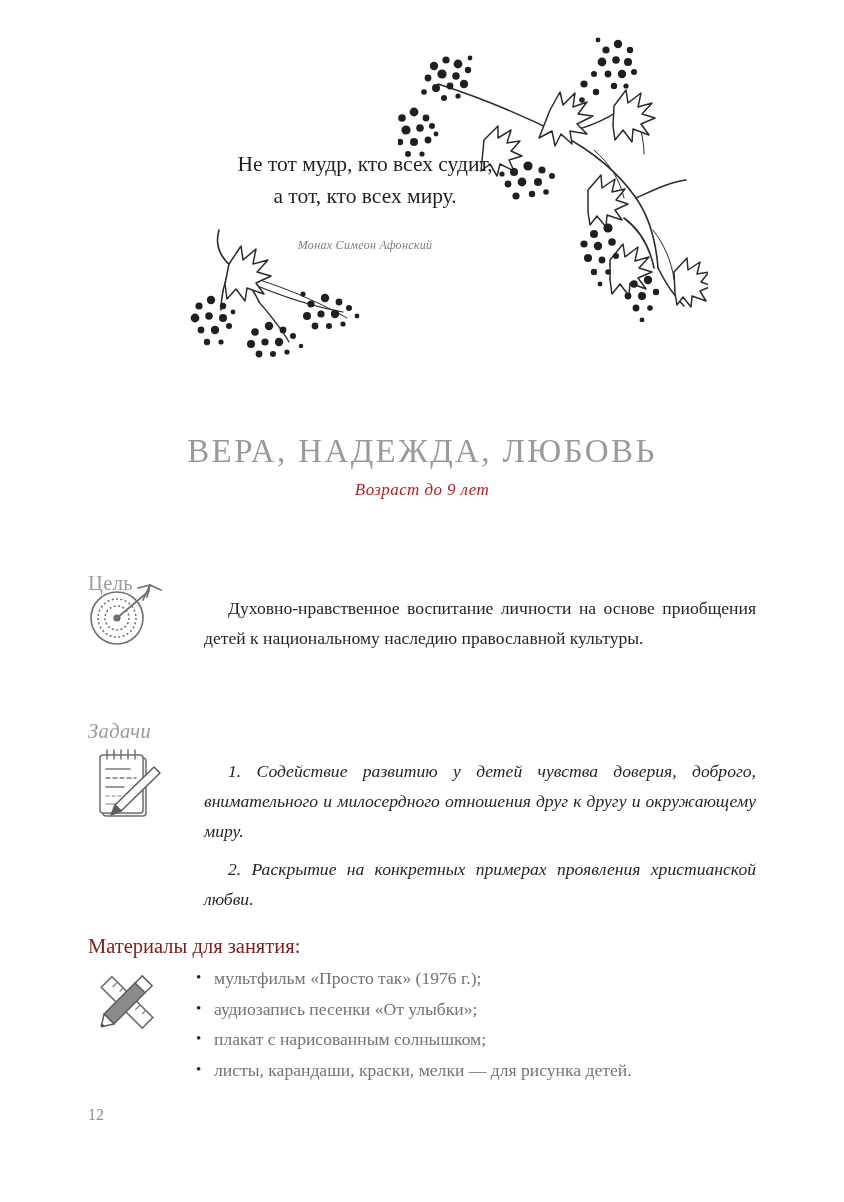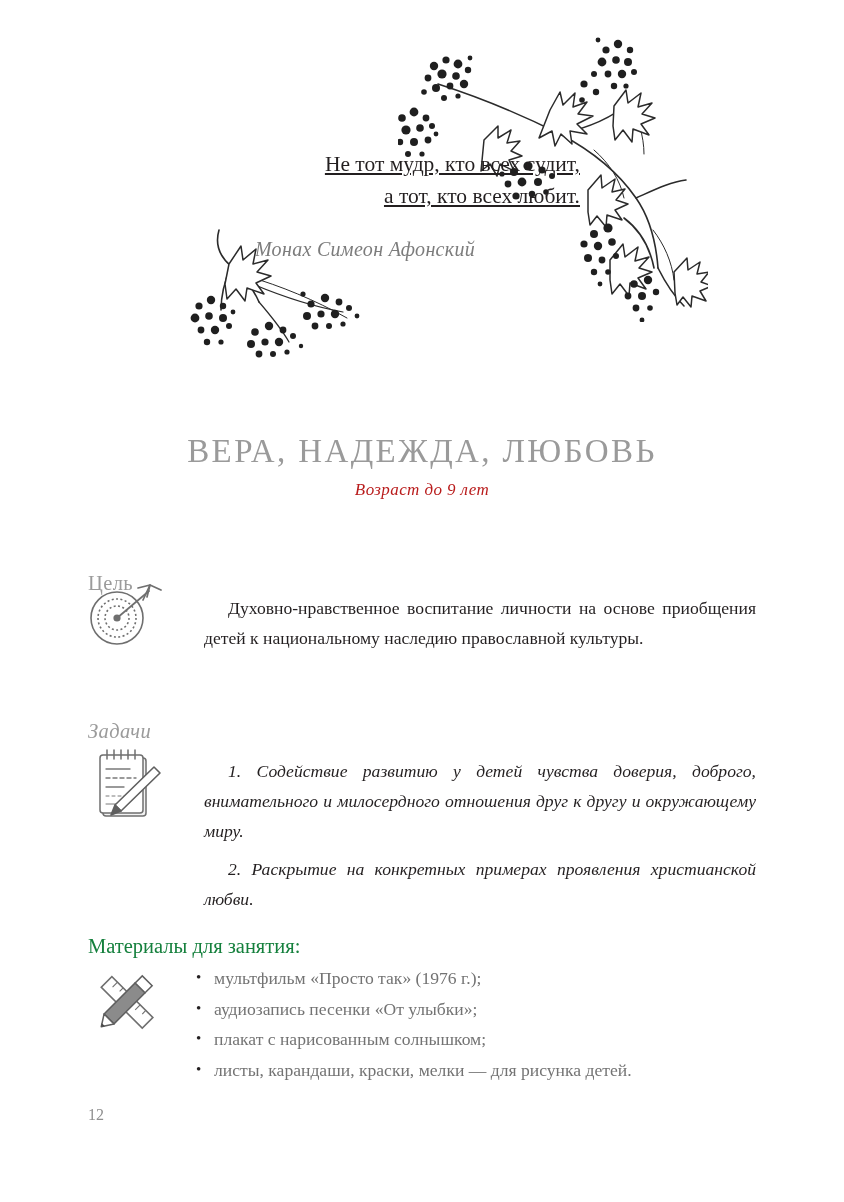--- a/index.html
+++ b/index.html
@@ -11,26 +11,26 @@
   .page{position:absolute;inset:0;}
 
   
   .vine-top{position:absolute;left:398px;top:22px;width:310px;height:300px;}
   .vine-bottom{position:absolute;left:185px;top:218px;width:210px;height:150px;}
   .vine svg{display:block;width:100%;height:100%;}
 
   
   .epigraph{
     position:absolute;left:150px;top:148px;width:430px;
-    text-align:right;color:#231f20;font-size:21.5px;line-height:32px;text-decoration:underline;
+    text-align:center;color:#231f20;font-size:21.5px;line-height:32px;
   }
   .epigraph .l2{display:block;}
   .epigraph-author{
     position:absolute;left:150px;top:238px;width:430px;text-align:center;
-    font-style:italic;color:#7c7c7c;font-size:20px;letter-spacing:.3px;
+    font-style:italic;color:#7c7c7c;font-size:12px;letter-spacing:.3px;
   }
 
   
   .title{
     position:absolute;left:0;top:411px;width:844px;text-align:center;
     color:#9a9a9a;font-size:33px;letter-spacing:2.4px;font-weight:400;
   }
   .subtitle{
     position:absolute;left:0;top:480px;width:844px;text-align:center;
     color:#b91c1c;font-style:italic;font-size:17px;letter-spacing:.4px;
@@ -43,21 +43,21 @@
   .icon{position:absolute;}
   .icon svg{display:block;}
 
   .body-text{
     position:absolute;color:#231f20;font-size:17.6px;line-height:30px;
     text-align:justify;text-justify:inter-word;
   }
   .body-text p{margin:8px;text-indent:24px;}
 
   
-  .mat-head{position:absolute;left:88px;top:935px;color:#15803d;font-size:20.5px;}
+  .mat-head{position:absolute;left:88px;top:935px;color:#7f1d1d;font-size:20.5px;}
   .mat-list{
     position:absolute;left:196px;top:963px;width:580px;margin:0;padding:0;
     list-style:none;color:#737373;font-size:17.6px;line-height:30.5px;
   }
   .mat-list li{position:relative;padding-left:18px;}
   .mat-list li::before{
     content:"\2022";position:absolute;left:0;top:-1px;font-size:15px;color:#231f20;
   }
 
   .folio{position:absolute;left:88px;top:1106px;color:#8f8f8f;font-size:16px;}
@@ -225,21 +225,21 @@
           <circle cx="144" cy="108" r="3.0"></circle>
         <circle cx="158" cy="106" r="2.6"></circle>
           <circle cx="172" cy="98" r="2.4"></circle>
           <circle cx="118" cy="76" r="2.6"></circle>
       </g>
     </svg>
   </div>
 
   <div class="epigraph">
     <span>Не тот мудр, кто всех судит,</span>
-    <span class="l2">а тот, кто всех любит.</span>
+    <span class="l2">а тот, кто всех миру.</span>
   </div>
   <div class="epigraph-author">Монах Симеон Афонский</div>
 
   <h1 class="title">ВЕРА, НАДЕЖДА, ЛЮБОВЬ</h1>
   <div class="subtitle">Возраст до 9 лет</div>
 
   <div class="sec-head" style="left:88px;top:572px;text-align:center;">Цель</div>
   <div class="icon" style="left:86px;top:583px;width:76px;height:66px;">
     <svg viewBox="0 0 76 66" xmlns="http://www.w3.org/2000/svg">
       <g fill="none" stroke="#6f6f6f" stroke-width="1.6">

